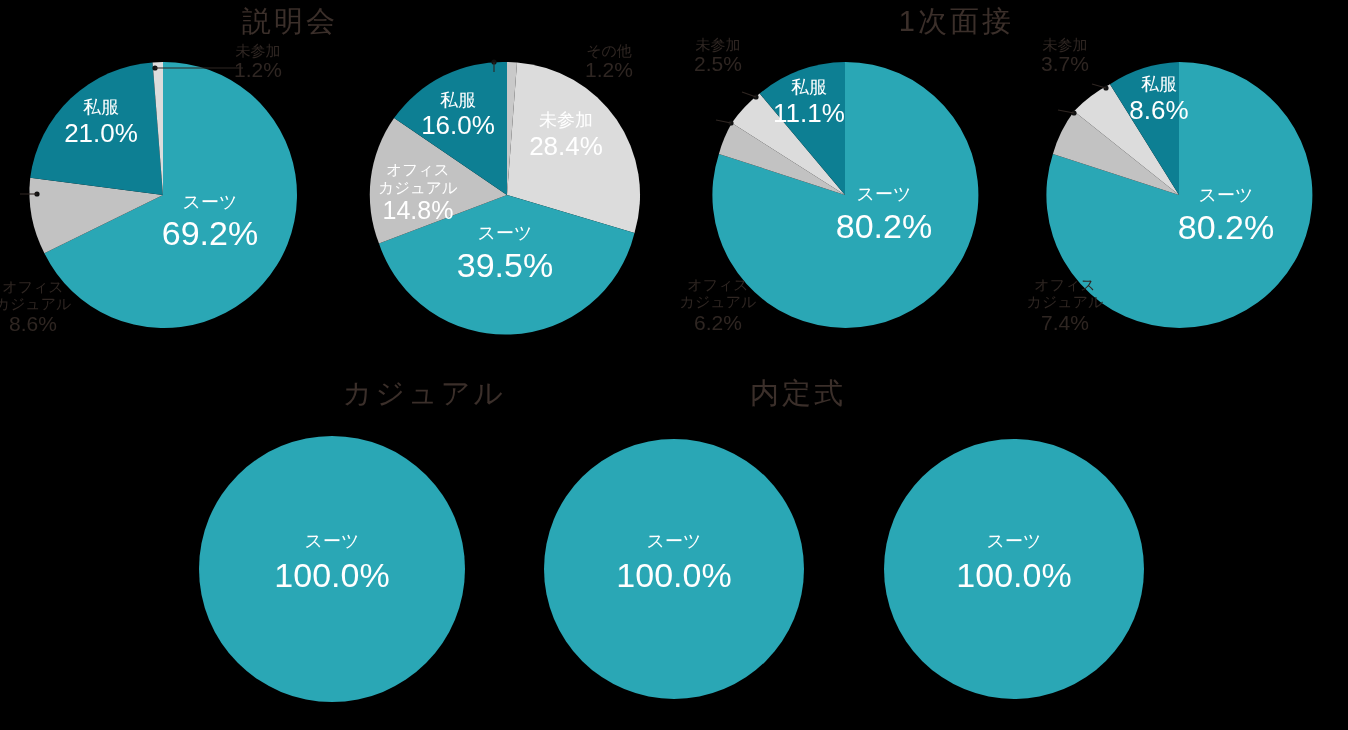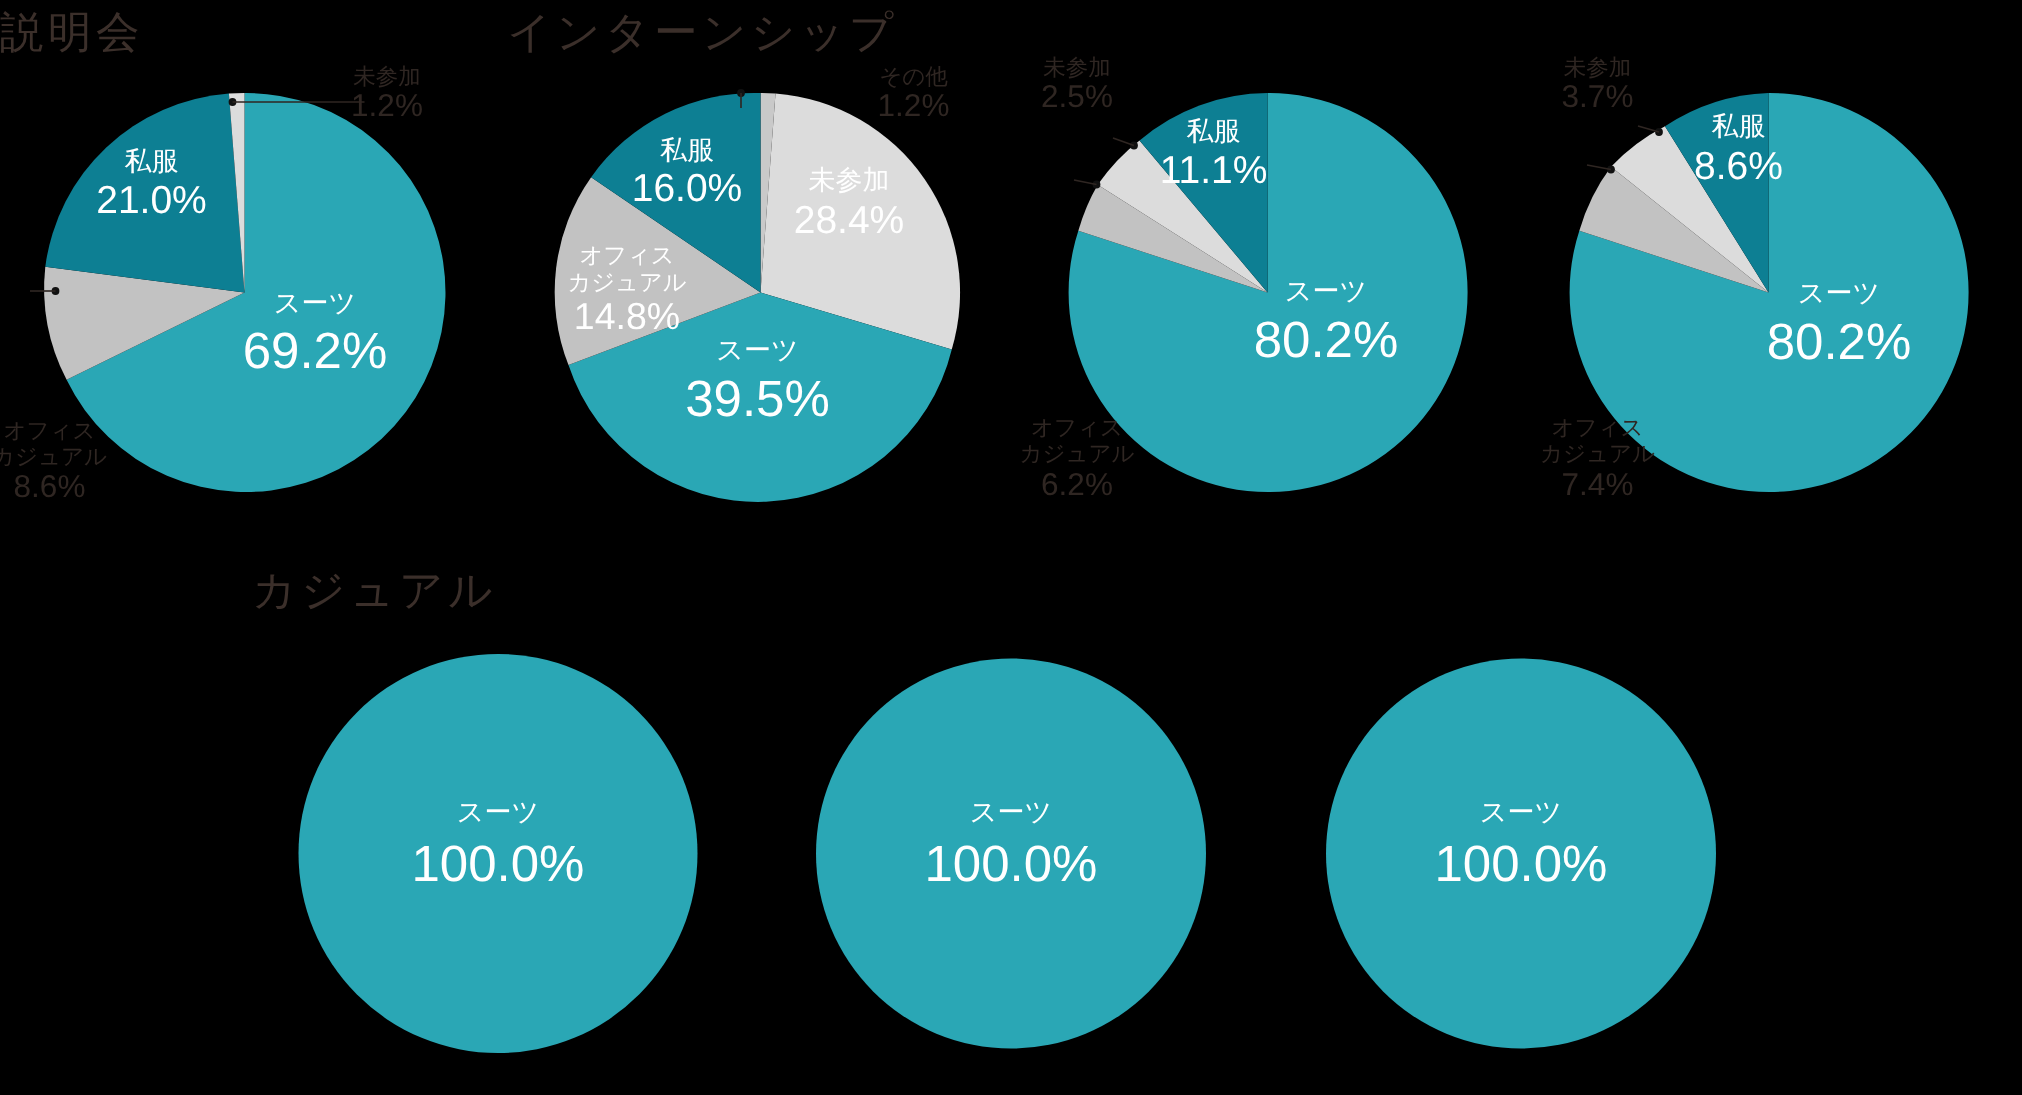--- a/index.html
+++ b/index.html
@@ -23,21 +23,21 @@
   .chart-cell {
     position: absolute;
     width: 338px;
     height: 360px;
   }
   .chart-title {
     position: absolute;
     top: 2px;
     left: 0;
     width: 100%;
-    text-align: left;
+    text-align: right;
     font-size: 29px;
     letter-spacing: 3px;
     color: #3b2f2a;
     font-family: "Liberation Sans", sans-serif;
     white-space: nowrap;
   }
   .pie-svg {
     position: absolute;
     left: 0;
     top: 0;
@@ -110,21 +110,20 @@
 
       <circle class="leader-dot" cx="37" cy="194" r="2.6"></circle>
       <path class="leader" d="M37 194 L20 194"></path>
       <text class="outer-label-name" x="33" y="292">オフィス</text>
       <text class="outer-label-name" x="33" y="309">カジュアル</text>
       <text class="outer-label-value" x="33" y="331">8.6%</text>
     </svg>
   </div>
 
   <div class="chart-cell" style="left:338px; top:0px;">
-    <div class="chart-title">インターンシップ</div>
     <svg class="pie-svg" viewBox="0 0 338 360">
 
       <path d="M169 195 L169 62 A133 133 0 0 1 179.0 62.4 Z" fill="#c9c9c9"></path>
 
       <path d="M169 195 L179.0 62.4 A133 133 0 0 1 296.5 233.0 Z" fill="#dcdcdc"></path>
 
       <path d="M169 195 L296.5 233.0 A133 133 0 0 1 41.0 243.4 Z" fill="#2aa7b5"></path>
 
       <path d="M169 195 L41.0 243.4 A133 133 0 0 1 56.1 118.1 Z" fill="#c2c2c2"></path>
 
@@ -144,20 +143,21 @@
       <text class="slice-label-value" x="120" y="134" font-size="26">16.0%</text>
 
       <circle class="leader-dot" cx="156" cy="62" r="2.6"></circle>
       <path class="leader" d="M156 62 L156 72"></path>
       <text class="outer-label-name" x="271" y="56">その他</text>
       <text class="outer-label-value" x="271" y="77">1.2%</text>
     </svg>
   </div>
 
   <div class="chart-cell" style="left:676px; top:0px;">
+    <div class="chart-title">1次面接</div>
     <svg class="pie-svg" viewBox="0 0 338 360">
 
       <path d="M169 195 L169 62 A133 133 0 1 1 42.9 153.9 Z" fill="#2aa7b5"></path>
 
       <path d="M169 195 L42.9 153.9 A133 133 0 0 1 55.8 123.1 Z" fill="#c2c2c2"></path>
 
       <path d="M169 195 L55.8 123.1 A133 133 0 0 1 83.7 93.6 Z" fill="#dcdcdc"></path>
 
       <path d="M169 195 L83.7 93.6 A133 133 0 0 1 169 62 Z" fill="#0d7f93"></path>
 
@@ -213,20 +213,21 @@
   <div class="chart-cell" style="left:168px; top:372px;">
     <div class="chart-title">カジュアル</div>
     <svg class="pie-svg" viewBox="0 0 338 360">
       <circle cx="164" cy="197" r="133" fill="#2aa7b5"></circle>
       <text class="slice-label-name" x="164" y="175">スーツ</text>
       <text class="slice-label-value" x="164" y="215" font-size="34">100.0%</text>
     </svg>
   </div>
 
   <div class="chart-cell" style="left:508px; top:372px;">
+    <div class="chart-title">内定式</div>
     <svg class="pie-svg" viewBox="0 0 338 360">
       <circle cx="166" cy="197" r="130" fill="#2aa7b5"></circle>
       <text class="slice-label-name" x="166" y="175">スーツ</text>
       <text class="slice-label-value" x="166" y="215" font-size="34">100.0%</text>
     </svg>
   </div>
 
   <div class="chart-cell" style="left:848px; top:372px;">
     <svg class="pie-svg" viewBox="0 0 338 360">
       <circle cx="166" cy="197" r="130" fill="#2aa7b5"></circle>

